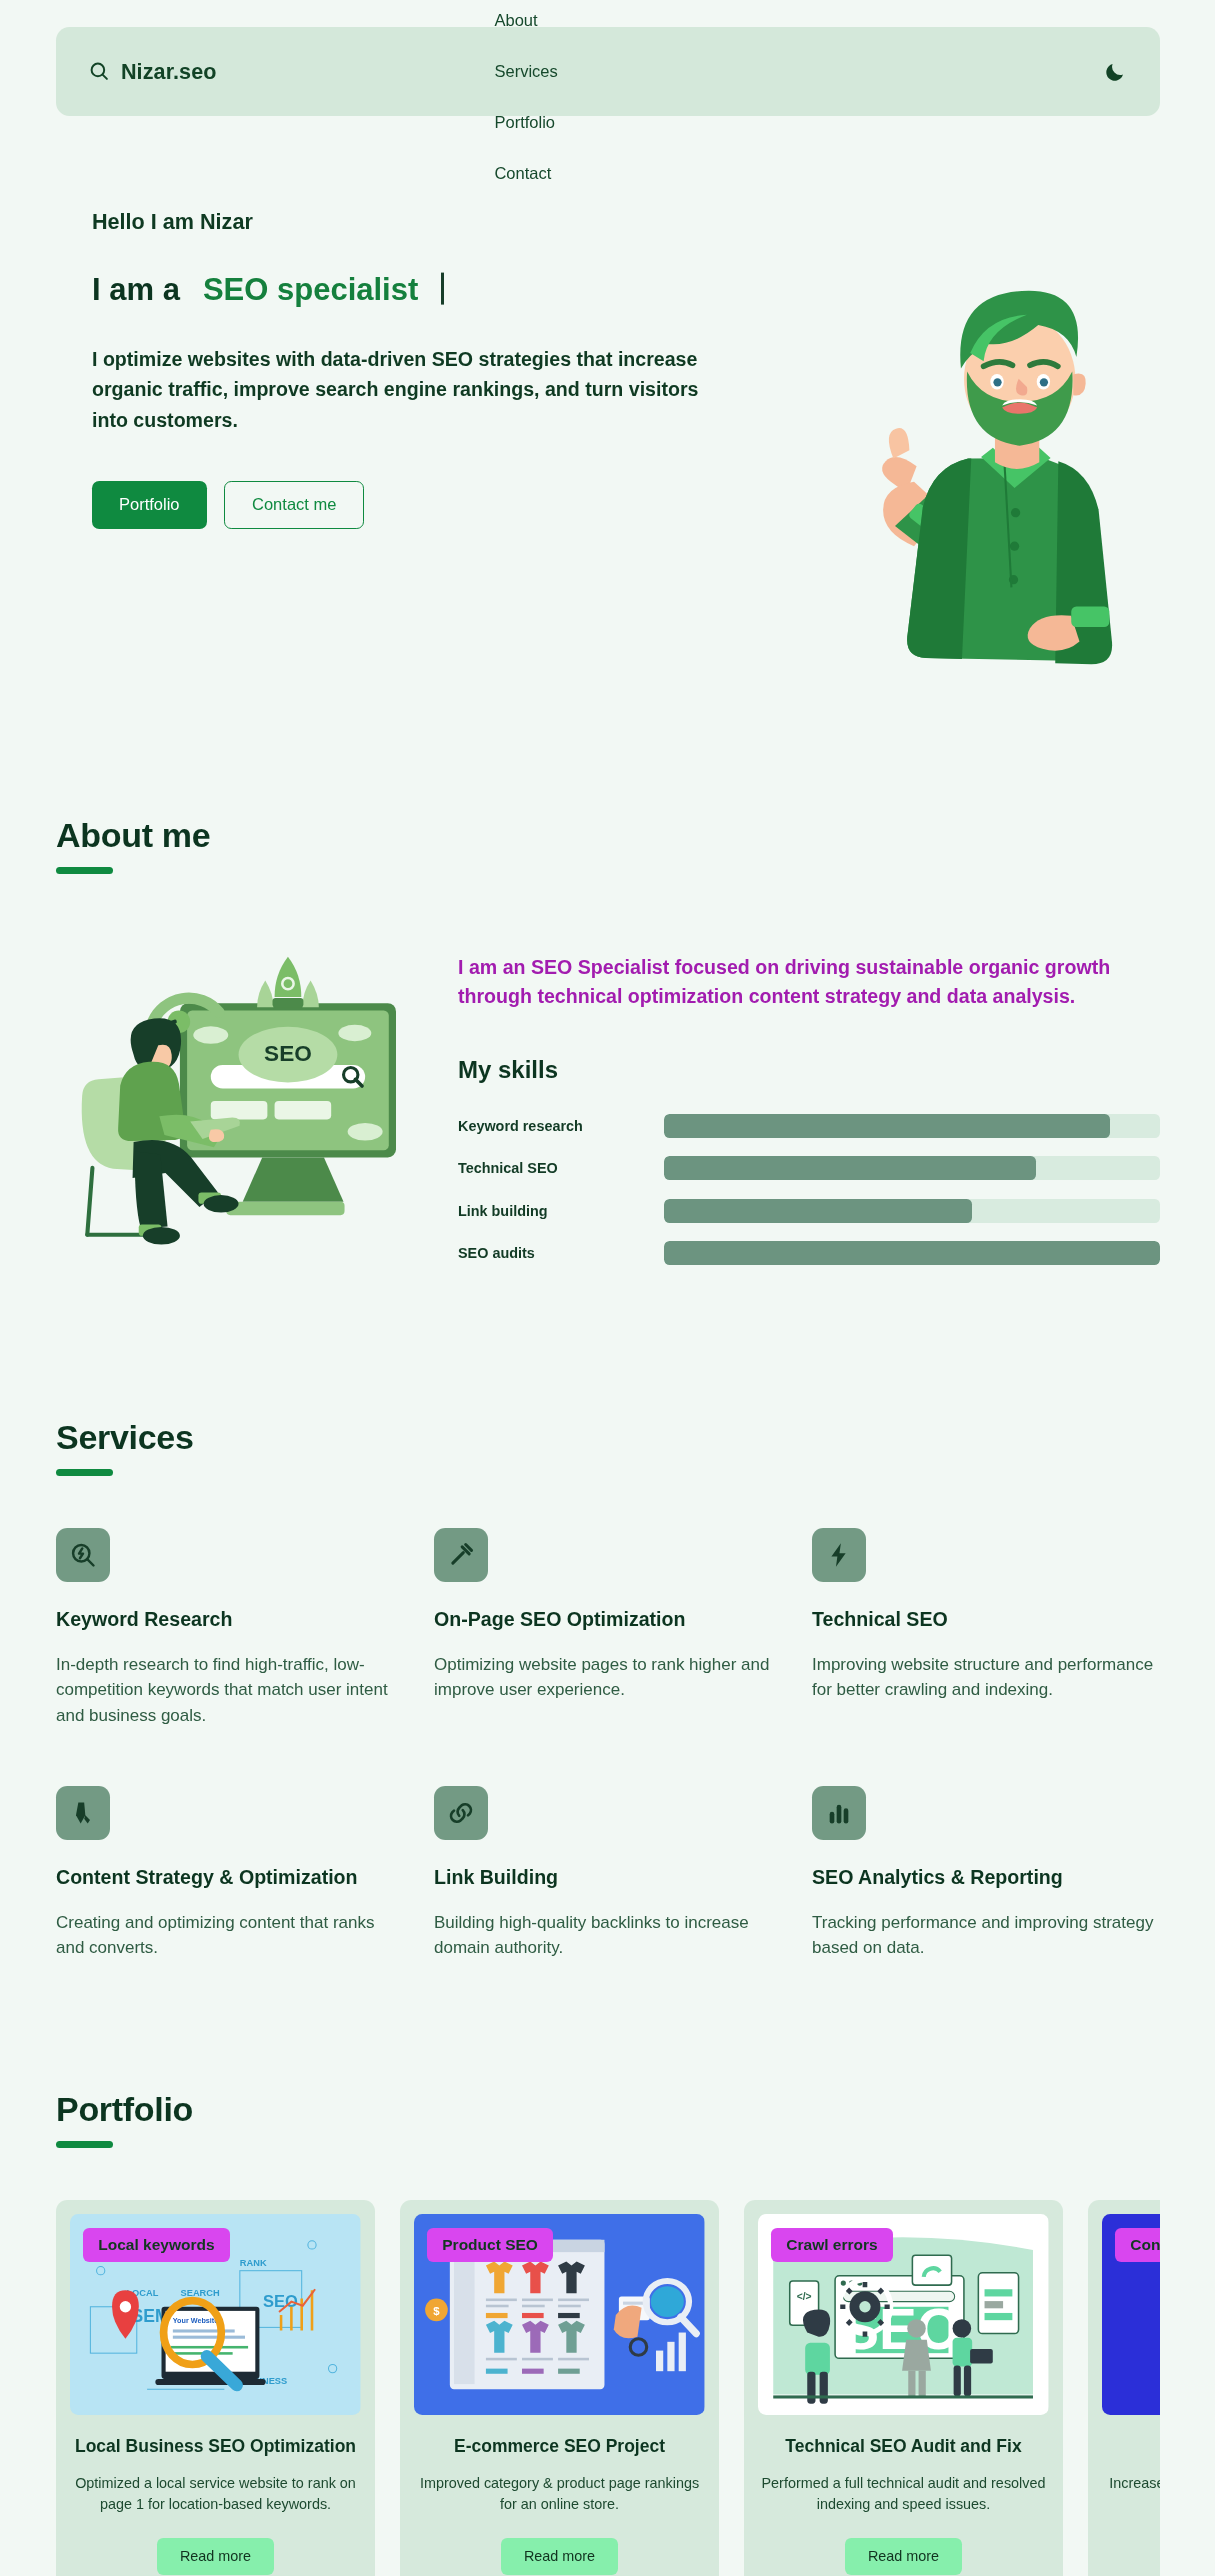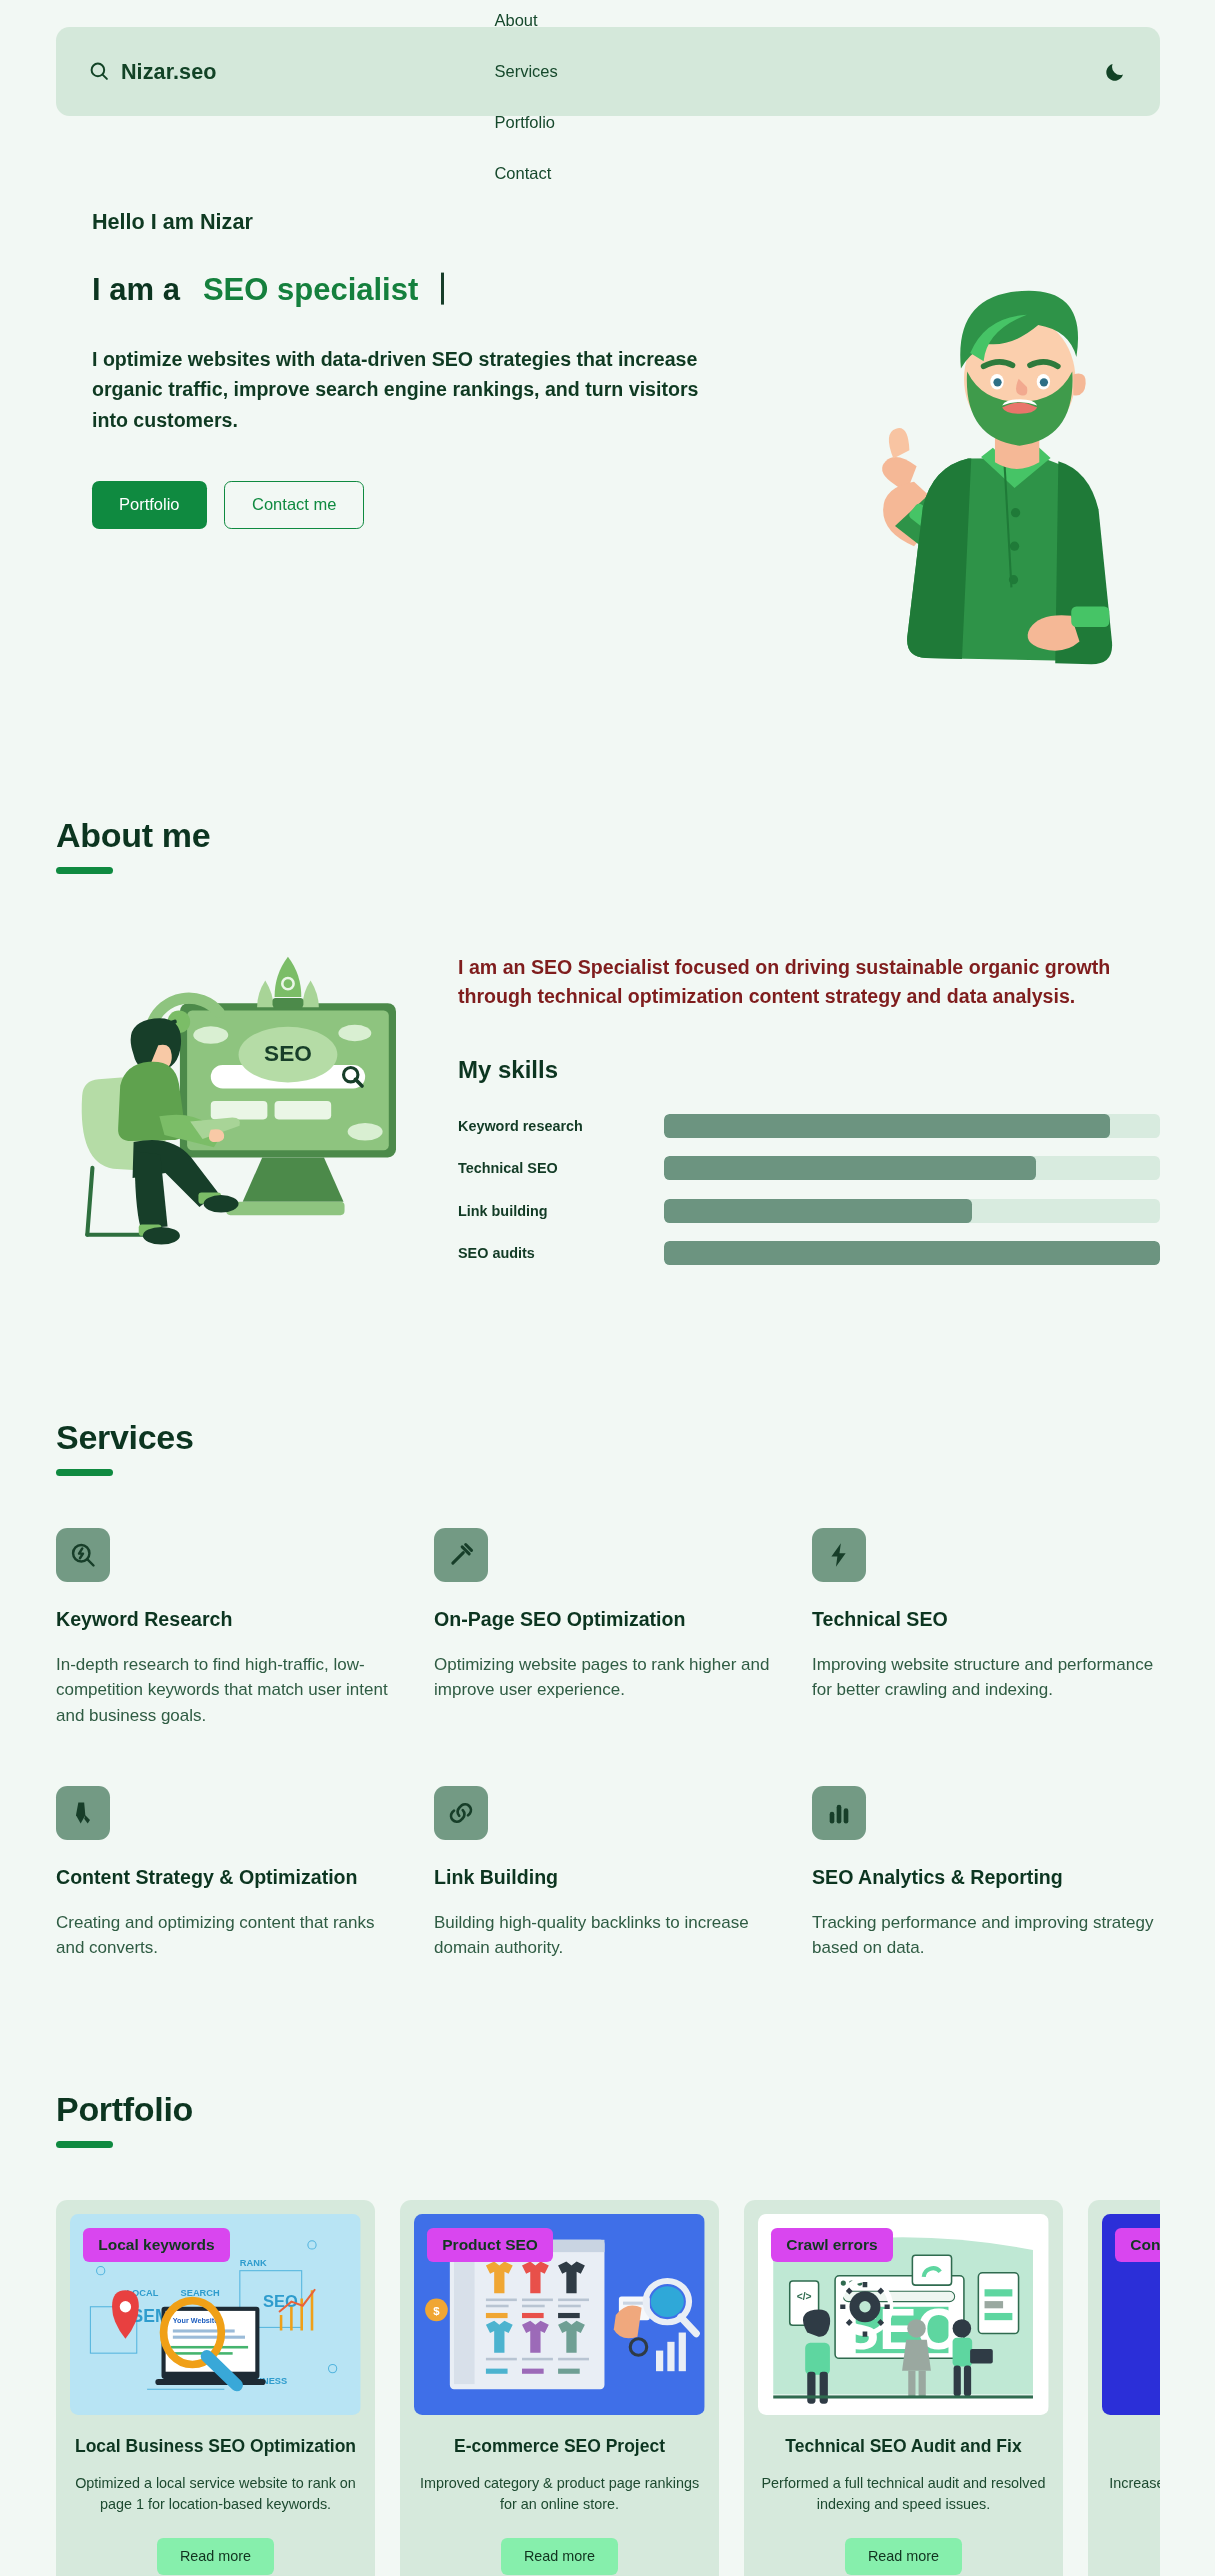--- a/index.html
+++ b/index.html
@@ -46,21 +46,21 @@
   .section{ padding:0 56px;}
   .sec-head{ margin-bottom:52px;}
   .sec-title{ font-size:34px; font-weight:800; color:#0c3520; letter-spacing:-0.3px;}
   .sec-rule{ width:57px; height:6.7px; background:#0f8a40; border-radius:3.6px; margin-top:12.4px;}
 
   
   #about{ padding-top:144px;}
   .about-row{ display:flex; gap:41px; align-items:flex-start;}
   .about-art{ width:361px; height:319px; flex-shrink:0;}
   .about-right{ flex:1; padding-top:27px;}
-  .about-lead{ font-size:19.6px; line-height:1.5; font-weight:700; color:#7f1d1d; margin-bottom:44px;}
+  .about-lead{ font-size:19.6px; line-height:1.5; font-weight:700; color:#a21caf; margin-bottom:44px;}
   .skills-title{ font-size:24px; font-weight:800; color:#0c3520; margin-bottom:30px;}
   .skill-row{ display:flex; align-items:center; margin-bottom:18.5px;}
   .skill-label{ width:206px; font-size:14.4px; font-weight:700; color:#123b25;}
   .skill-track{ flex:1; height:24px; background:#d8ebdf; border-radius:5.2px; overflow:hidden;}
   .skill-fill{ height:100%; background:#6c9480; border-radius:5.2px;}
 
   
   #services{ padding-top:134px;}
   .svc-grid{ display:grid; grid-template-columns:repeat(3,1fr); column-gap:30px; row-gap:58px;}
   .svc-card{ }

